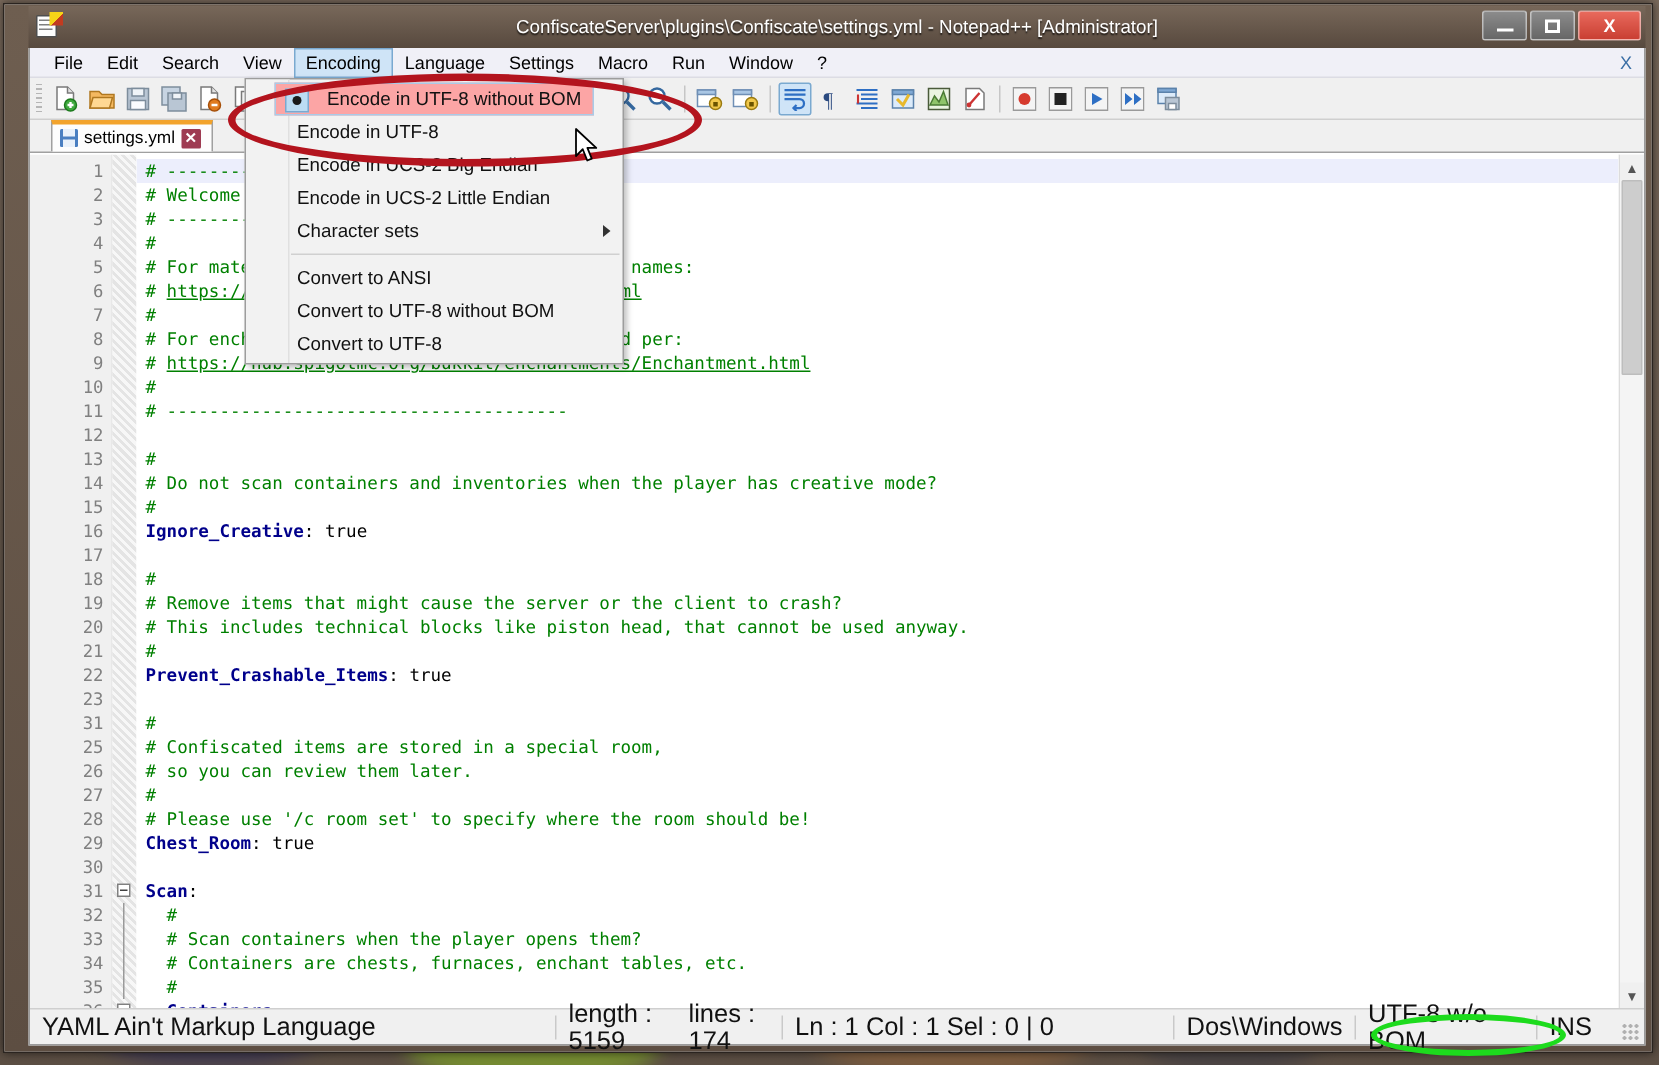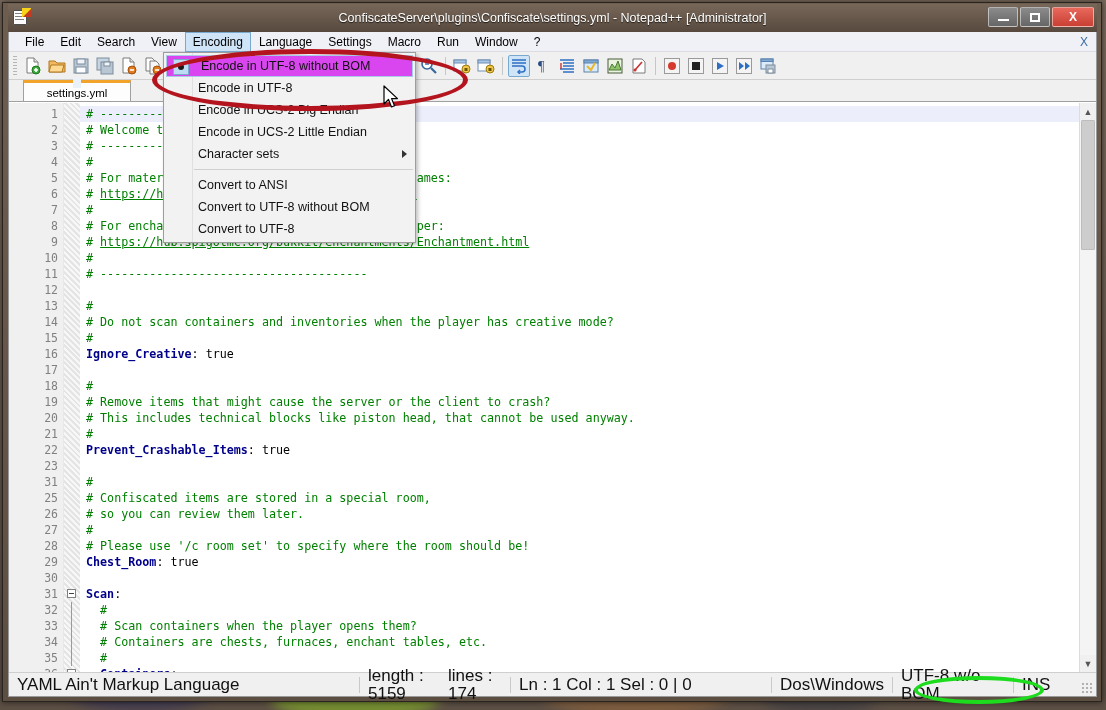--- a/index.html
+++ b/index.html
@@ -26,21 +26,21 @@
   
   #npp-window {
     position:absolute; left:2px; top:2px; width:1100px; height:700px;
     border:1px solid #2a2420;
     background:#efefef;
     box-shadow: 0 0 6px rgba(0,0,0,.6);
     display:flex; flex-direction:column;
   }
   .win-frame-outer {
     background: linear-gradient(180deg,#6e5e50 0%,#5d4e42 100%);
-    padding: 1px 4px 4px 5px;
+    padding: 1px 4px 4px 16px;
     height:100%;
     display:flex; flex-direction:column;
   }
   
   #titlebar {
     height:28px;
     position:relative;
     display:flex; align-items:center;
     background: linear-gradient(180deg, rgba(120,104,90,.95) 0%, rgba(86,72,61,.95) 100%);
   }
@@ -139,21 +139,21 @@
     display:flex; align-items:flex-end;
     border-bottom:1px solid #a0a0a0;
     padding-left:14px;
   }
   #tab-settings {
     height:21px; min-width:108px;
     background:#fdfdfd;
     border:1px solid #a0a0a0; border-bottom:none;
     border-top:3px solid #f2a32c;
     display:flex;align-items:center;gap:4px;
-    padding:0 5px; font-size:11.5px;flex-direction:column;
+    padding:0 5px; font-size:11.5px;
   }
   .tab-save-icon {
     width:12px;height:12px;background:#4a7fc1;position:relative;border-radius:1px;
   }
   .tab-save-icon::before{
     content:""; position:absolute;left:2px;top:0;width:8px;height:5px;background:#e9f1fa;
   }
   .tab-save-icon::after{
     content:""; position:absolute;left:2px;bottom:0;width:8px;height:5px;background:#e9f1fa;
   }
@@ -259,22 +259,22 @@
     z-index:50;
     font-size:12.5px;
     padding:2px 0;
     box-shadow: 2px 2px 4px rgba(0,0,0,.25);
   }
   #encoding-menu .mi {
     height:22px; display:flex; align-items:center;
     padding-left:34px; position:relative; color:#111;
   }
   #encoding-menu .mi.checked {
-    background:#d946ef; border:1px solid #a9cbe8;
-    margin:0 2px; height:22px;
+    background:#fca5a5; border:1px solid #a9cbe8;
+    margin:0 19px; height:22px;
   }
   #encoding-menu .radio {
     position:absolute; left:6px; top:3px; width:16px;height:16px;
     background:#bcdcf3; border:1px solid #7aa9d0;
     display:flex;align-items:center;justify-content:center;
   }
   #encoding-menu .radio .dot {
     width:6px;height:6px;border-radius:50%;background:#1a1a1a;
   }
   #encoding-menu .sep {

